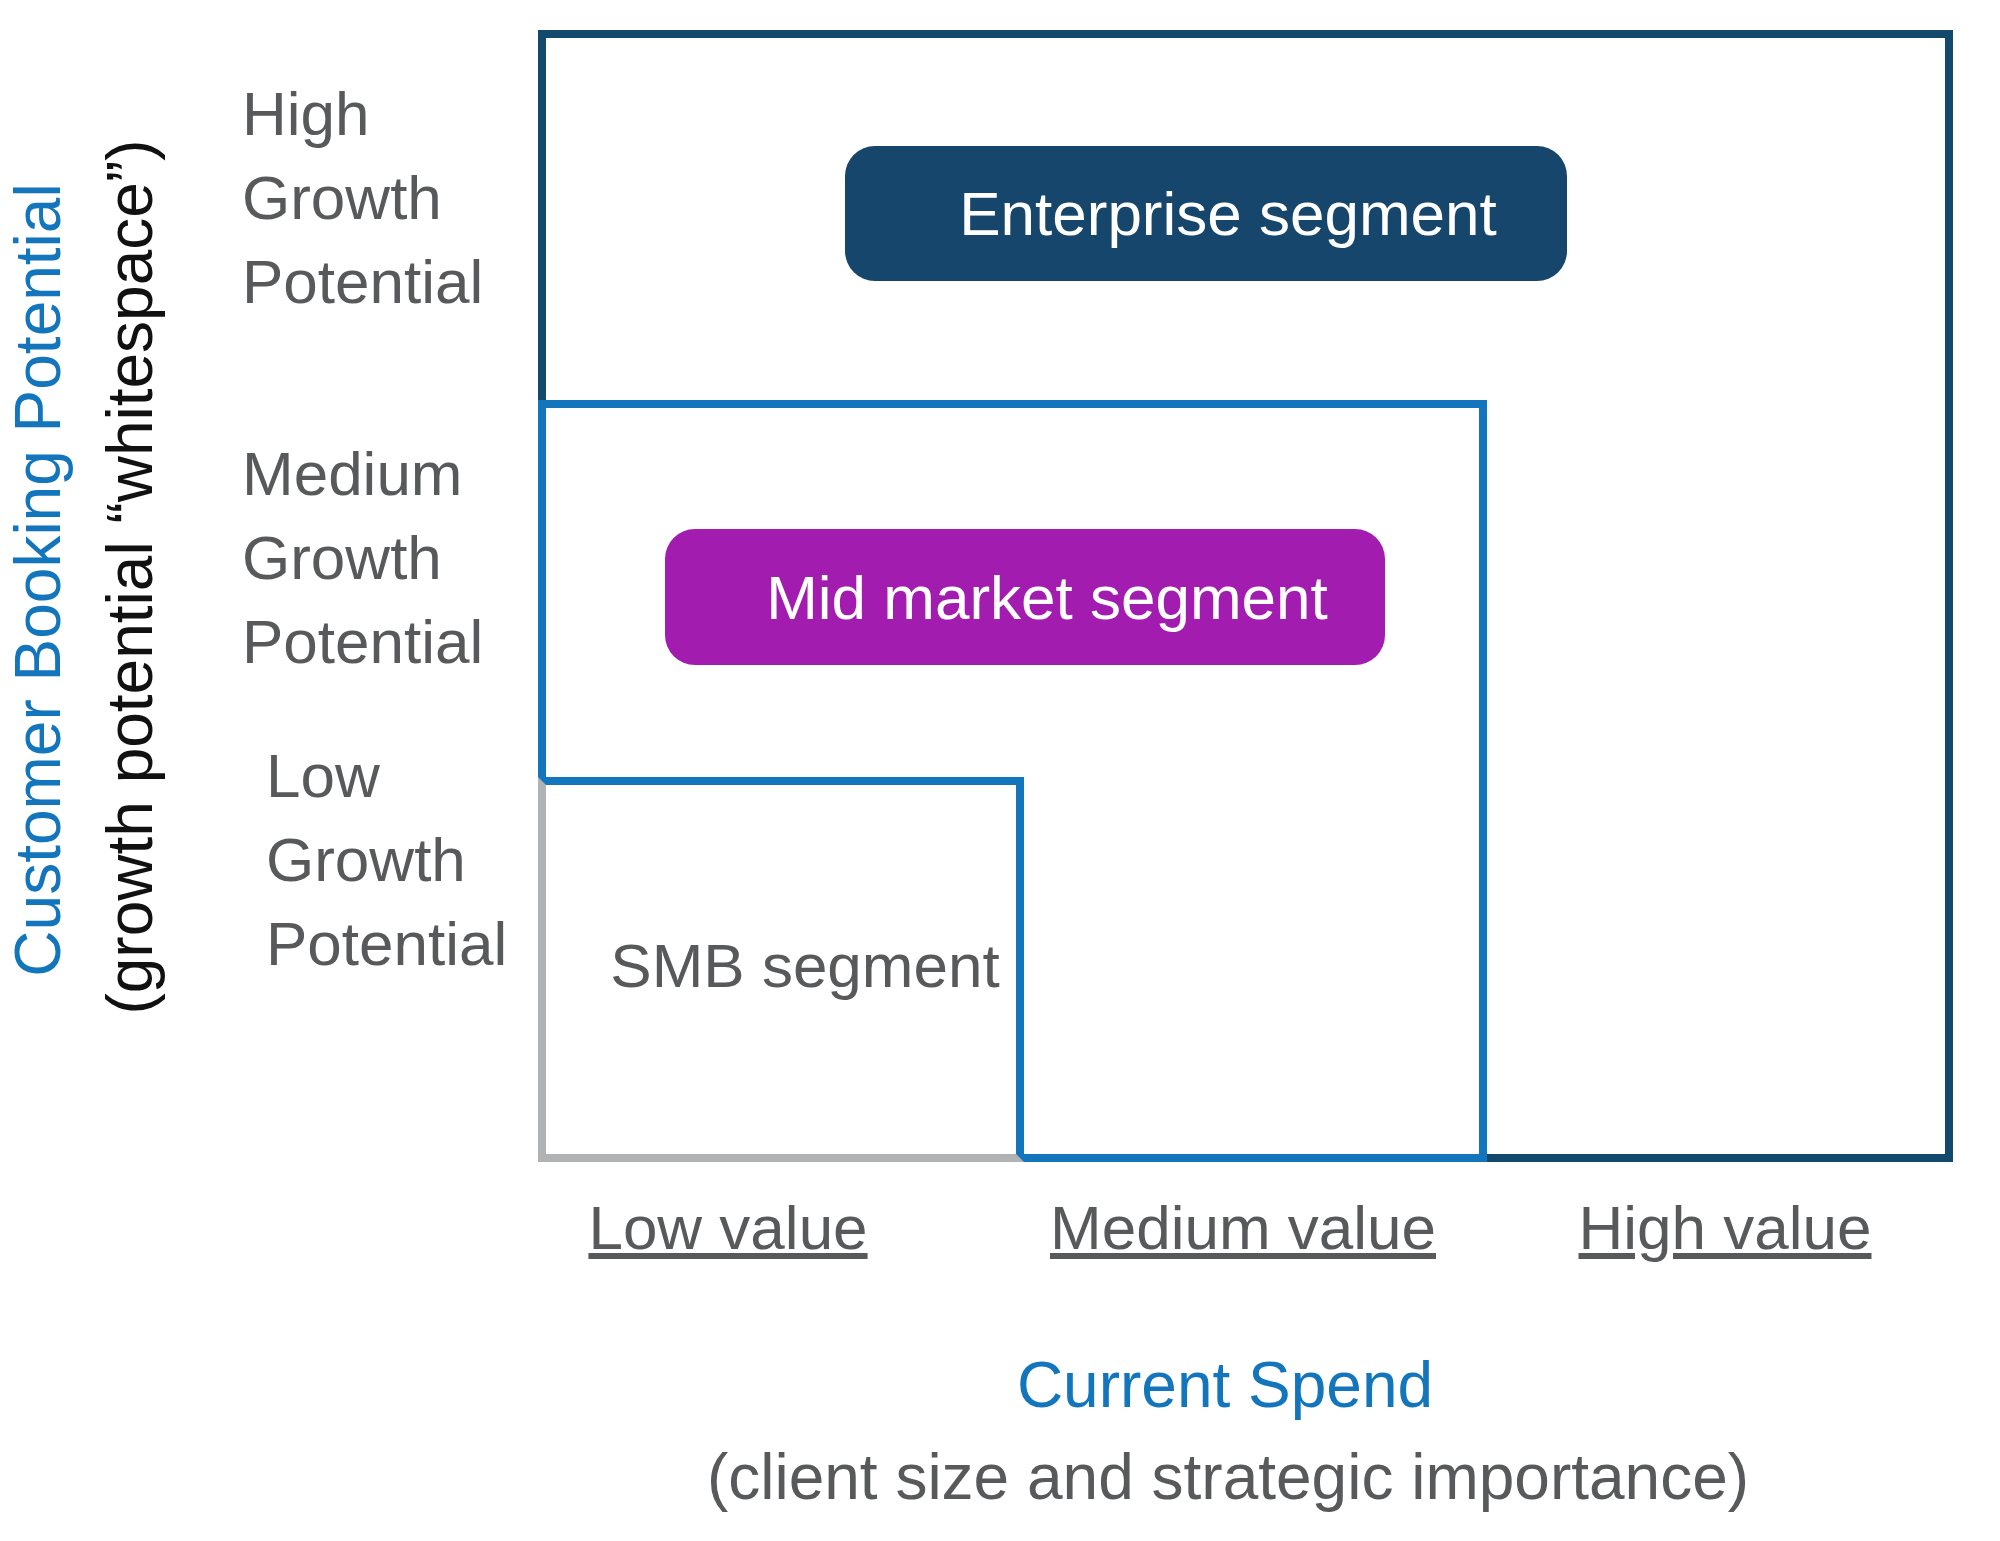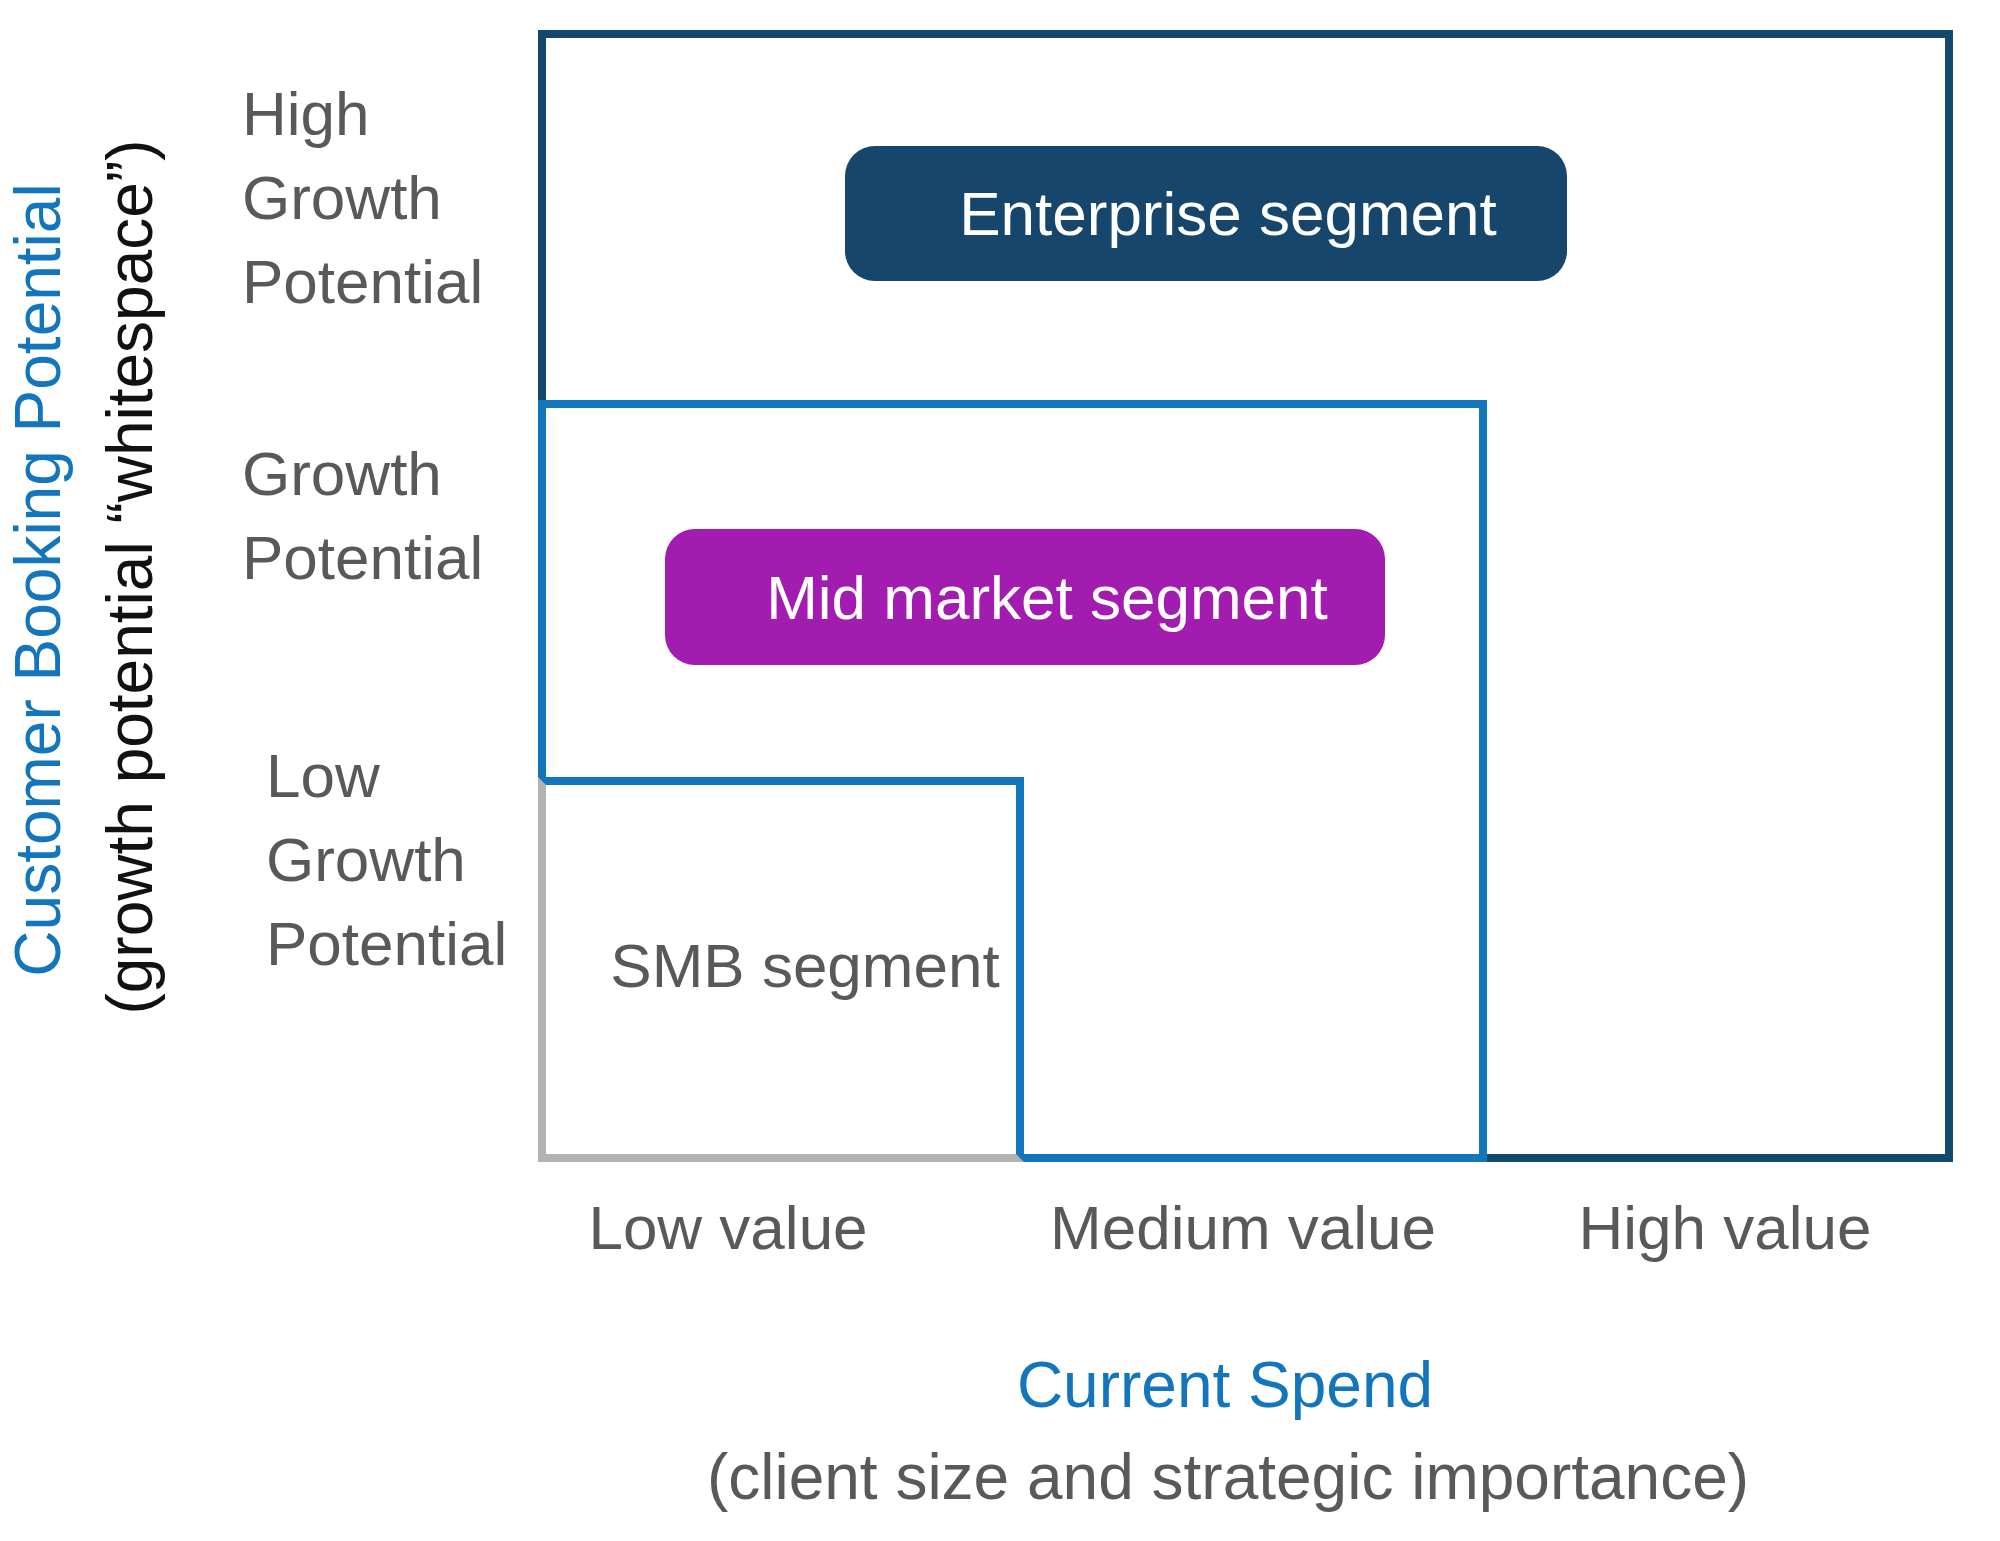--- a/index.html
+++ b/index.html
@@ -55,21 +55,21 @@
     position:absolute;left:242px;width:300px;
     font-size:62px;line-height:84px;color:#58595B;
   }
   .ytick-high{top:72px;}
   .ytick-medium{top:432px;}
   .ytick-low{top:734px;margin-left:24px;}
   
   .xtick{
     position:absolute;top:1192px;
     transform:translateX(-50%);
-    font-size:62px;color:#58595B;white-space:nowrap;
+    font-size:62px;color:#58595B;white-space:nowrap;text-decoration:underline;
   }
   .xtick-low{left:728px;}
   .xtick-medium{left:1243px;}
   .xtick-high{left:1725px;}
   
   .x-title{
     position:absolute;left:0;top:1348px;width:2450px;
     text-align:center;font-size:64px;color:#1376BC;white-space:nowrap;
   }
   .x-subtitle{
@@ -84,20 +84,21 @@
 
   <div class="rot y-title">Customer Booking Potential</div>
   <div class="rot y-subtitle">(growth potential “whitespace”)</div>
 
   <div class="ytick ytick-high">
     <div>High</div>
     <div>Growth</div>
     <div>Potential</div>
   </div>
   <div class="ytick ytick-medium">
+    <div>Medium</div>
     <div>Growth</div>
     <div>Potential</div>
   </div>
   <div class="ytick ytick-low">
     <div>Low</div>
     <div>Growth</div>
     <div>Potential</div>
   </div>
 
   <div class="region region-enterprise"></div>

